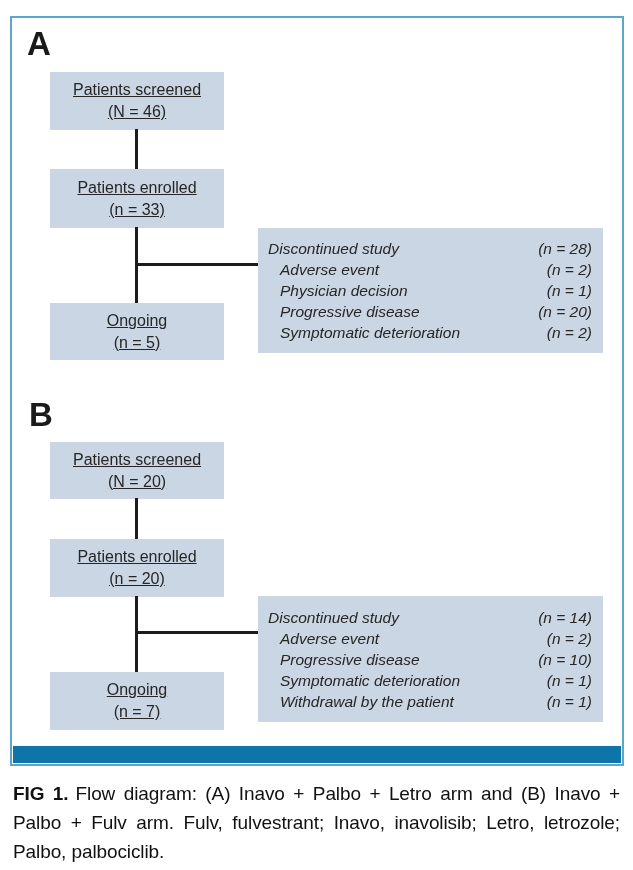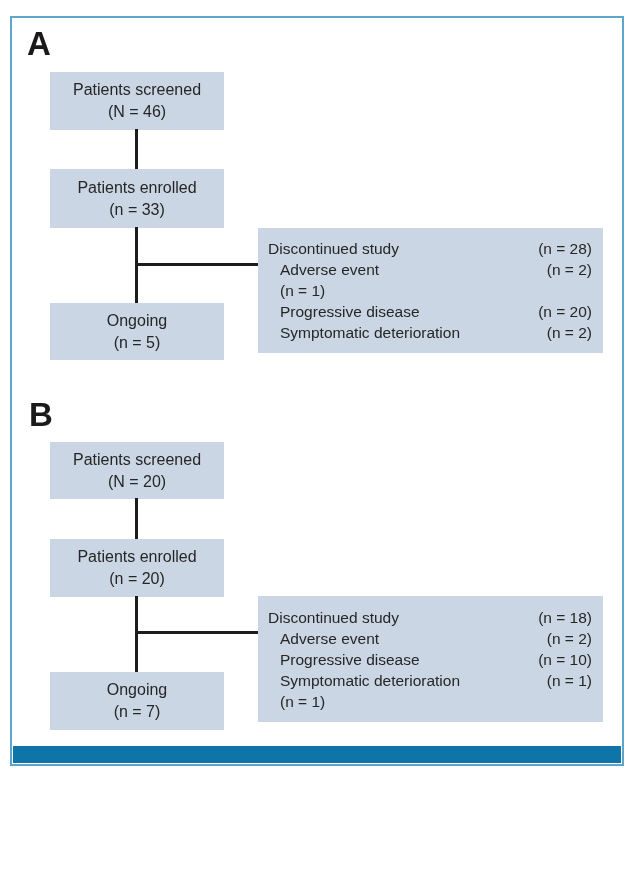--- a/index.html
+++ b/index.html
@@ -37,35 +37,37 @@
   .flow-box {
     position: absolute;
     background: var(--box-fill, #cbd6e4);
     display: flex;
     flex-direction: column;
     align-items: center;
     justify-content: center;
     text-align: center;
     font-size: 16px;
     line-height: 22px;
+    text-decoration: underline;
   }
   .disc-box {
     position: absolute;
     background: var(--box-fill, #cbd6e4);
     display: flex;
     flex-direction: column;
     justify-content: center;
     font-size: 15.5px;
     line-height: 21px;
     padding: 0 11px 0 10px;
     box-sizing: border-box;
+    font-style: italic;
   }
   .disc-row { display: flex; justify-content: space-between; }
   .disc-row.item { padding-left: 12px; }
-  .disc-row .n { text-align: left; white-space: nowrap; margin-left: 0; }
+  .disc-row .n { text-align: left; white-space: nowrap; margin-left: 16px; }
   .vline {
     position: absolute;
     width: 3px;
     background: var(--line, #1c1c1c);
   }
   .hline {
     position: absolute;
     height: 3px;
     background: var(--line, #1c1c1c);
   }
@@ -110,20 +112,21 @@
   <div class="disc-box" style="left:258px; top:228px; width:345px; height:125px;">
     <div class="disc-row head">
       <span>Discontinued study</span>
       <span class="n">(n = 28)</span>
     </div>
     <div class="disc-row item">
       <span>Adverse event</span>
       <span class="n">(n = 2)</span>
     </div>
     <div class="disc-row item">
+      <span>Physician decision</span>
       <span class="n">(n = 1)</span>
     </div>
     <div class="disc-row item">
       <span>Progressive disease</span>
       <span class="n">(n = 20)</span>
     </div>
     <div class="disc-row item">
       <span>Symptomatic deterioration</span>
       <span class="n">(n = 2)</span>
     </div>
@@ -147,38 +150,42 @@
     <div>Patients enrolled</div>
     <div>(n = 20)</div>
   </div>
 
   <div class="vline" style="left:135px; top:596px; height:77px;"></div>
   <div class="hline" style="left:137px; top:631px; width:122px;"></div>
 
   <div class="disc-box" style="left:258px; top:596px; width:345px; height:126px;">
     <div class="disc-row head">
       <span>Discontinued study</span>
-      <span class="n">(n = 18)</span>
+      <span class="n">(n = 14)</span>
     </div>
     <div class="disc-row item">
       <span>Adverse event</span>
       <span class="n">(n = 2)</span>
     </div>
     <div class="disc-row item">
       <span>Progressive disease</span>
       <span class="n">(n = 10)</span>
     </div>
     <div class="disc-row item">
       <span>Symptomatic deterioration</span>
       <span class="n">(n = 1)</span>
     </div>
     <div class="disc-row item">
+      <span>Withdrawal by the patient</span>
       <span class="n">(n = 1)</span>
     </div>
   </div>
 
   <div class="flow-box" style="left:50px; top:672px; width:174px; height:58px;">
     <div>Ongoing</div>
     <div>(n = 7)</div>
   </div>
 
+  <p class="caption">
+    <strong>FIG 1.</strong><span>Flow diagram: (A) Inavo + Palbo + Letro arm and (B) Inavo + Palbo + Fulv arm. Fulv, fulvestrant; Inavo, inavolisib; Letro, letrozole; Palbo, palbociclib.</span>
+  </p>
 
 </div>
 
 </body></html>

